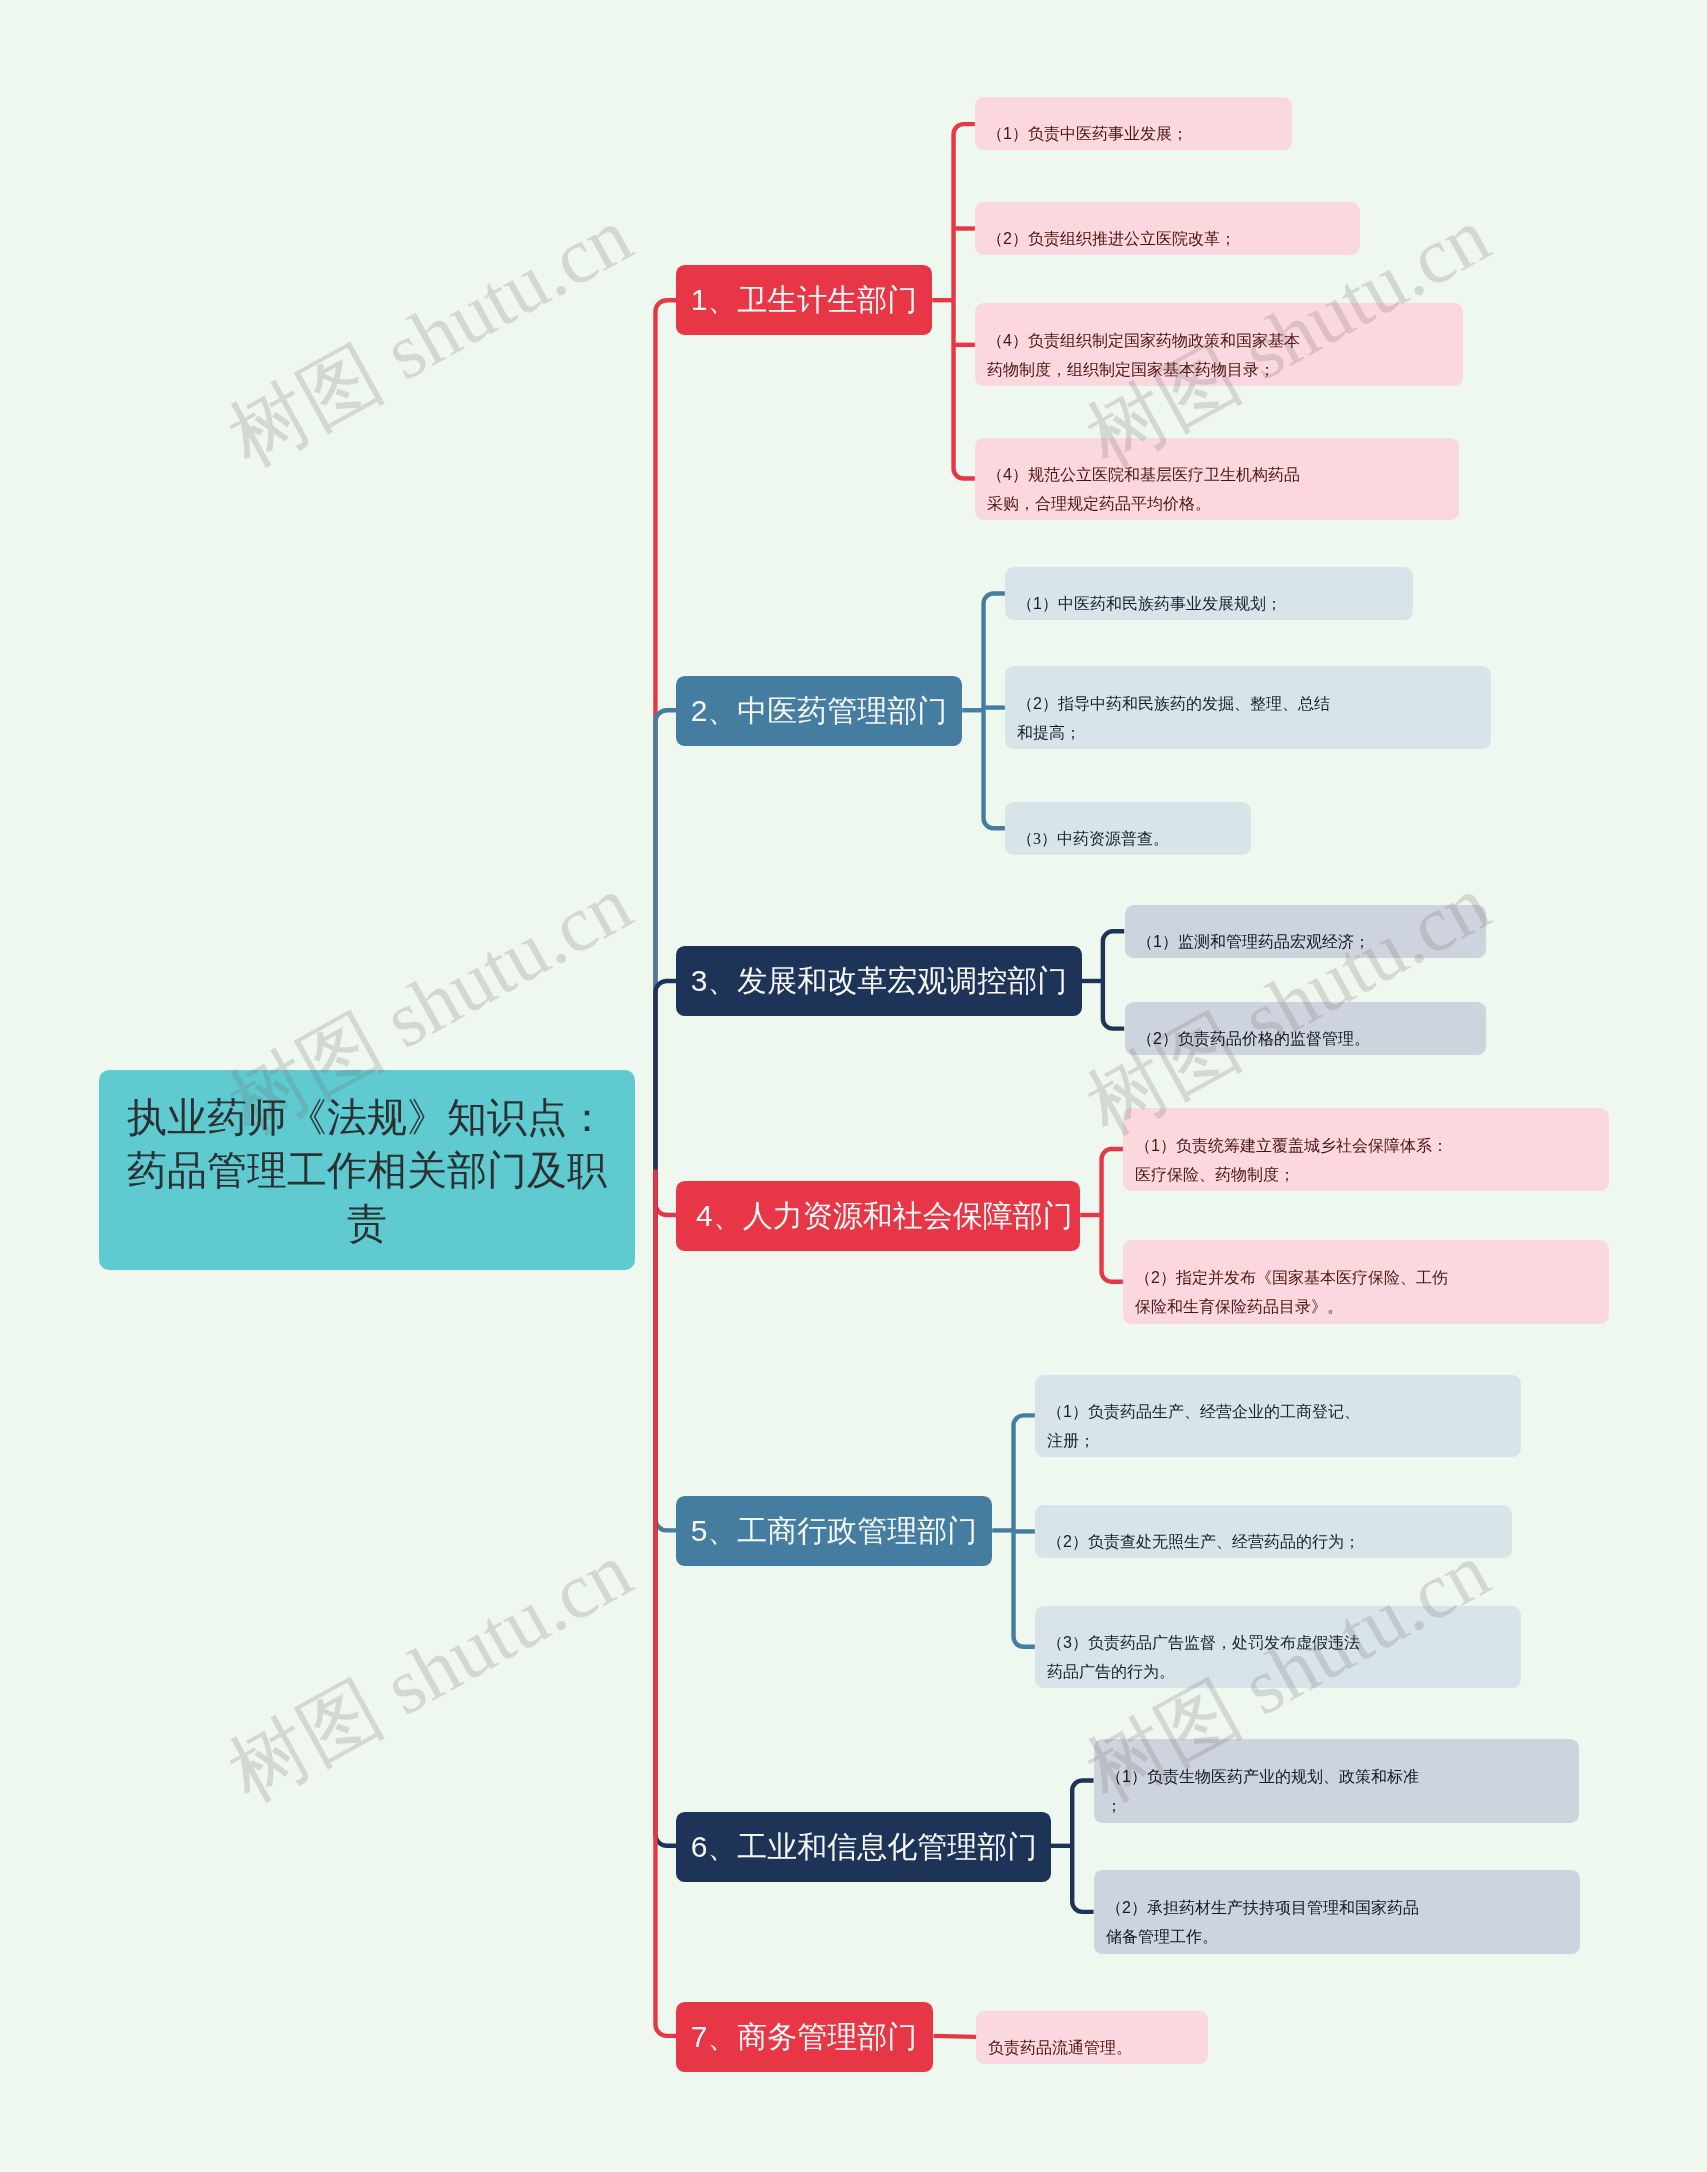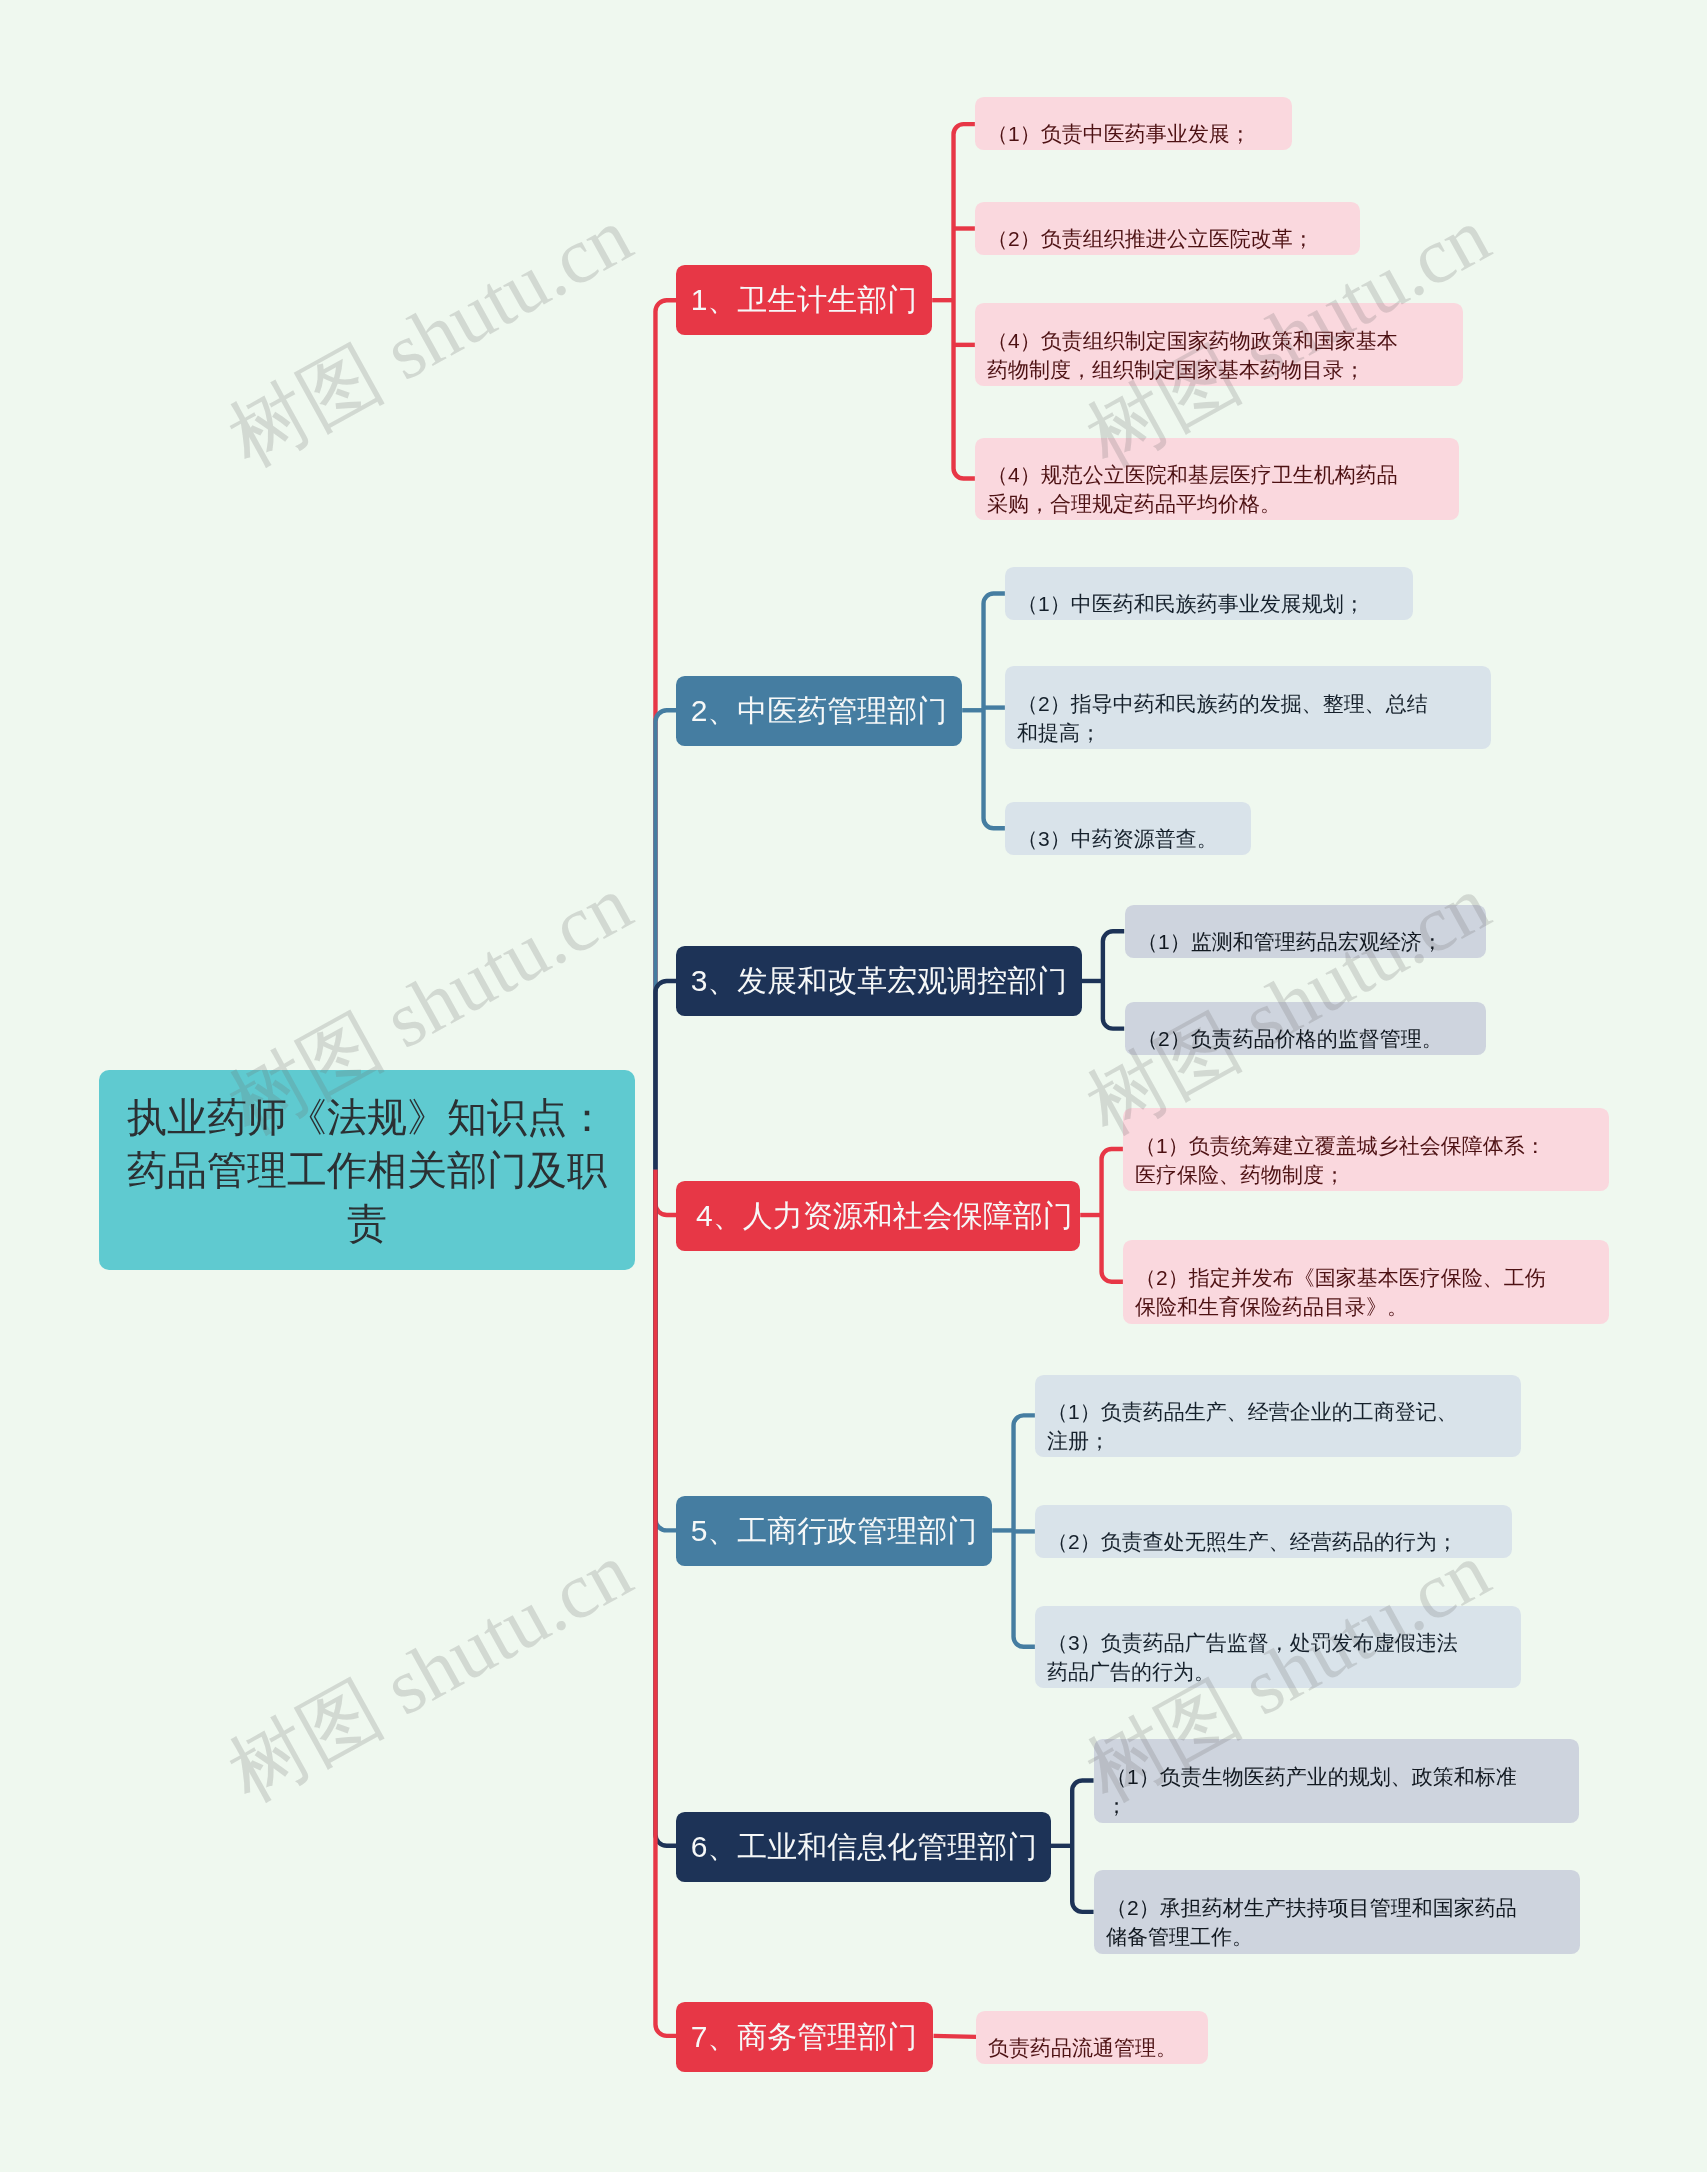--- a/index.html
+++ b/index.html
@@ -33,21 +33,21 @@
   .branch.steel{background:#457da1;}
   .branch.navy{background:#1d3357;}
   .branch-txt{
     color:#f6f8f8;font-size:30px;line-height:1.0;
     padding:0 14.7px;justify-content:flex-start;white-space:pre;
   }
   .leaf{border-radius:8.7px;}
   .leaf.red{background:#fad8de;}
   .leaf.steel{background:#d9e3ea;}
   .leaf.navy{background:#ced4de;}
-  .leaf-txt{font-size:21px;padding:20px 12px 0;}
+  .leaf-txt{font-size:16px;padding:20px 12px 0;}
   .leaf-txt.red{color:#4d1113;}
   .leaf-txt.steel{color:#15202b;}
   .leaf-txt.navy{color:#111820;}
   .leaf-txt .ll{line-height:29px;white-space:pre;}
   .leaf-txt{display:flex;flex-direction:column;justify-content:center;align-items:stretch;}
 </style>
 </head>
 <body>
 
 <div id="stage">
@@ -134,21 +134,21 @@
         <div class="ll">采购，合理规定药品平均价格。</div>
       </div>
       <div class="txt branch-txt" style="left: 676px; top: 676px; width: 264px; height: 70px;"><span>2、中医药管理部门</span></div>
       <div class="txt leaf-txt steel" style="left: 1005px; top: 567px; width: 408px; height: 53px;">
         <div class="ll">（1）中医药和民族药事业发展规划；</div>
       </div>
       <div class="txt leaf-txt steel" style="left: 1005px; top: 666px; width: 486px; height: 83px;">
         <div class="ll">（2）指导中药和民族药的发掘、整理、总结</div>
         <div class="ll">和提高；</div>
       </div>
-      <div class="txt leaf-txt steel" style="left: 1005px; top: 802px; width: 246px; height: 53px;">
+      <div class="txt leaf-txt steel" style="left: 1005px; top: 802px; width: 246px; height: 53px; font-family: Liberation Serif, serif;">
         <div class="ll">（3）中药资源普查。</div>
       </div>
       <div class="txt branch-txt" style="left: 676px; top: 946px; width: 406px; height: 70px;"><span>3、发展和改革宏观调控部门</span></div>
       <div class="txt leaf-txt navy" style="left: 1125px; top: 905px; width: 361px; height: 53px;">
         <div class="ll">（1）监测和管理药品宏观经济；</div>
       </div>
       <div class="txt leaf-txt navy" style="left: 1125px; top: 1002px; width: 361px; height: 53px;">
         <div class="ll">（2）负责药品价格的监督管理。</div>
       </div>
       <div class="txt branch-txt" style="left: 676px; top: 1181px; width: 404px; height: 70px; padding-left: 20px;"><span>4、人力资源和社会保障部门</span></div>

